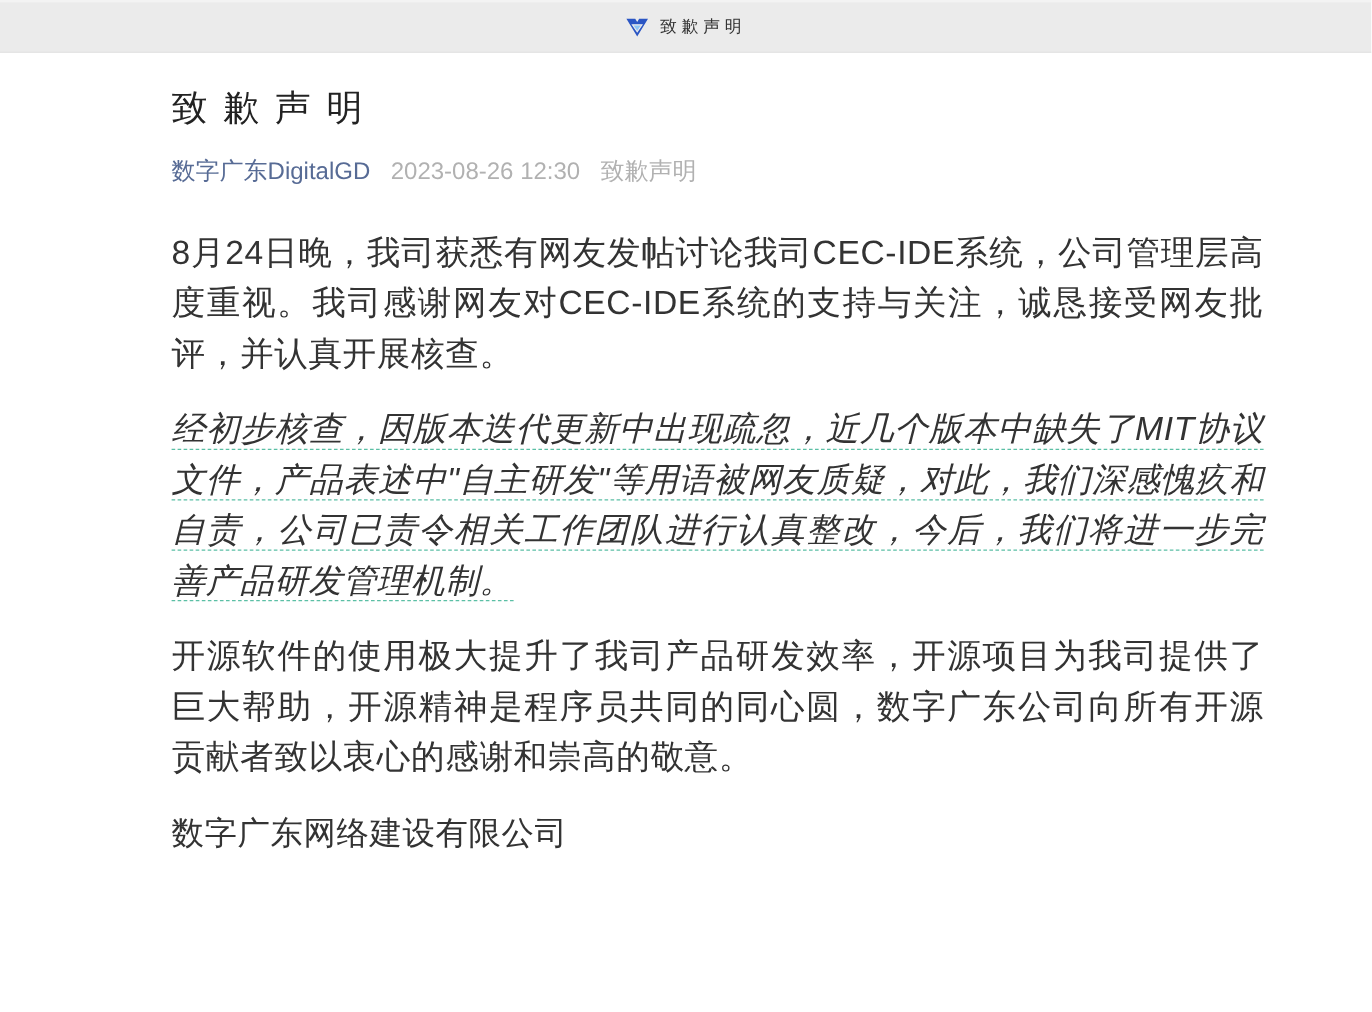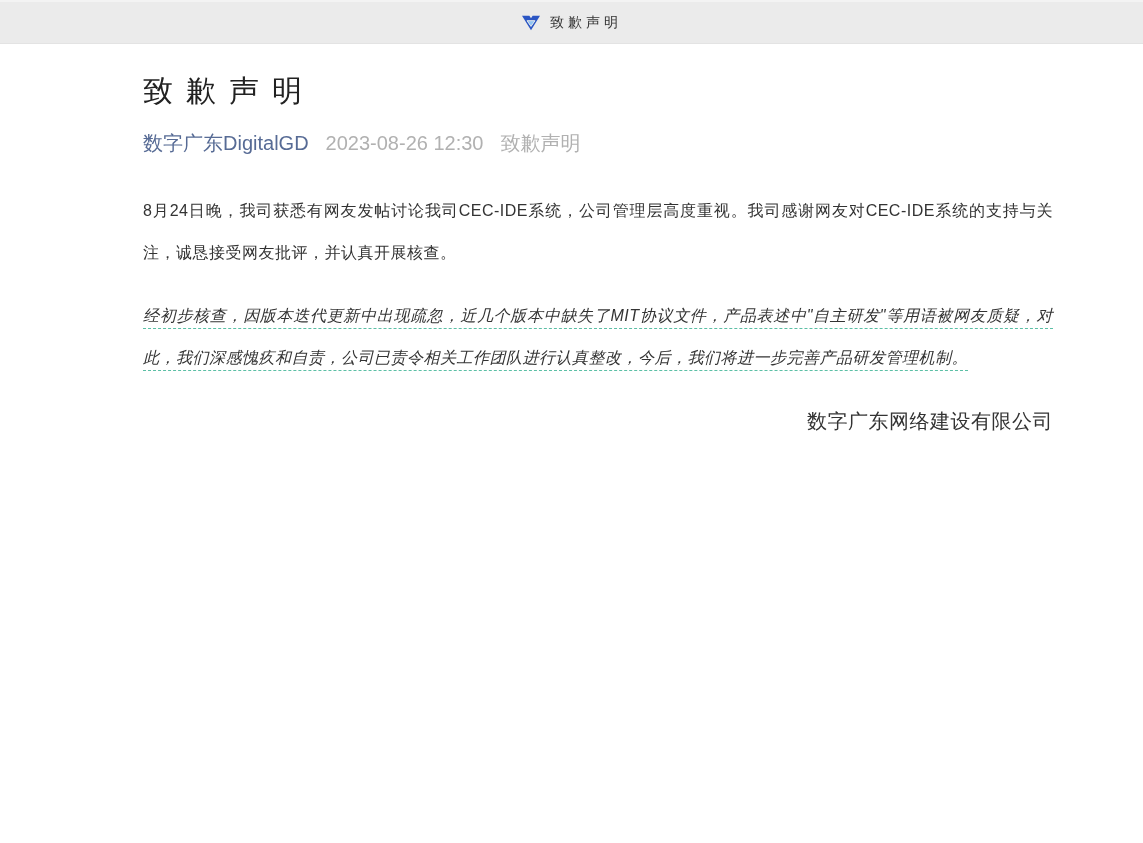--- a/index.html
+++ b/index.html
@@ -64,38 +64,38 @@
   }
   .byline .account {
     color: var(--link_blue);
     text-decoration: none;
     cursor: pointer;
   }
   .byline .meta { color: var(--muted_gray); }
   .body-text { margin-top: 33px; }
   .body-text p {
     margin: 0 0 21px 0;
-    font-size: 16px;
+    font-size: 28px;
     line-height: 42px;
     color: var(--text_dark);
     letter-spacing: 0.5px;
     text-align: justify;
   }
   .body-text p.underlined-green {
     text-decoration: underline;
     text-decoration-style: dashed;
     text-decoration-color: var(--underline_green);
     text-decoration-thickness: 1px;
     text-underline-offset: 7px;
     font-style: italic;
   }
   .signature {
     margin-top: 6px;
-    text-align: right;
-    font-size: 20px;
+    text-align: left;
+    font-size: 27px;
     line-height: 42px;
     color: var(--text_dark);
     letter-spacing: 0.5px;
     padding-bottom: 10px;
   }
 </style>
 </head>
 <body>
 
 <div class="page">
@@ -116,20 +116,21 @@
 
     <div class="byline">
       <a class="account">数字广东DigitalGD</a>
       <span class="meta">2023-08-26 12:30</span>
       <span class="meta">致歉声明</span>
     </div>
 
     <div class="body-text">
       <p>8月24日晚，我司获悉有网友发帖讨论我司CEC-IDE系统，公司管理层高度重视。我司感谢网友对CEC-IDE系统的支持与关注，诚恳接受网友批评，并认真开展核查。</p>
       <p class="underlined-green">经初步核查，因版本迭代更新中出现疏忽，近几个版本中缺失了MIT协议文件，产品表述中"自主研发"等用语被网友质疑，对此，我们深感愧疚和自责，公司已责令相关工作团队进行认真整改，今后，我们将进一步完善产品研发管理机制。</p>
+      <p>开源软件的使用极大提升了我司产品研发效率，开源项目为我司提供了巨大帮助，开源精神是程序员共同的同心圆，数字广东公司向所有开源贡献者致以衷心的感谢和崇高的敬意。</p>
     </div>
 
     <div class="signature">
       <div>数字广东网络建设有限公司</div>
     </div>
 
   </div>
 </div>
 
 </body></html>

